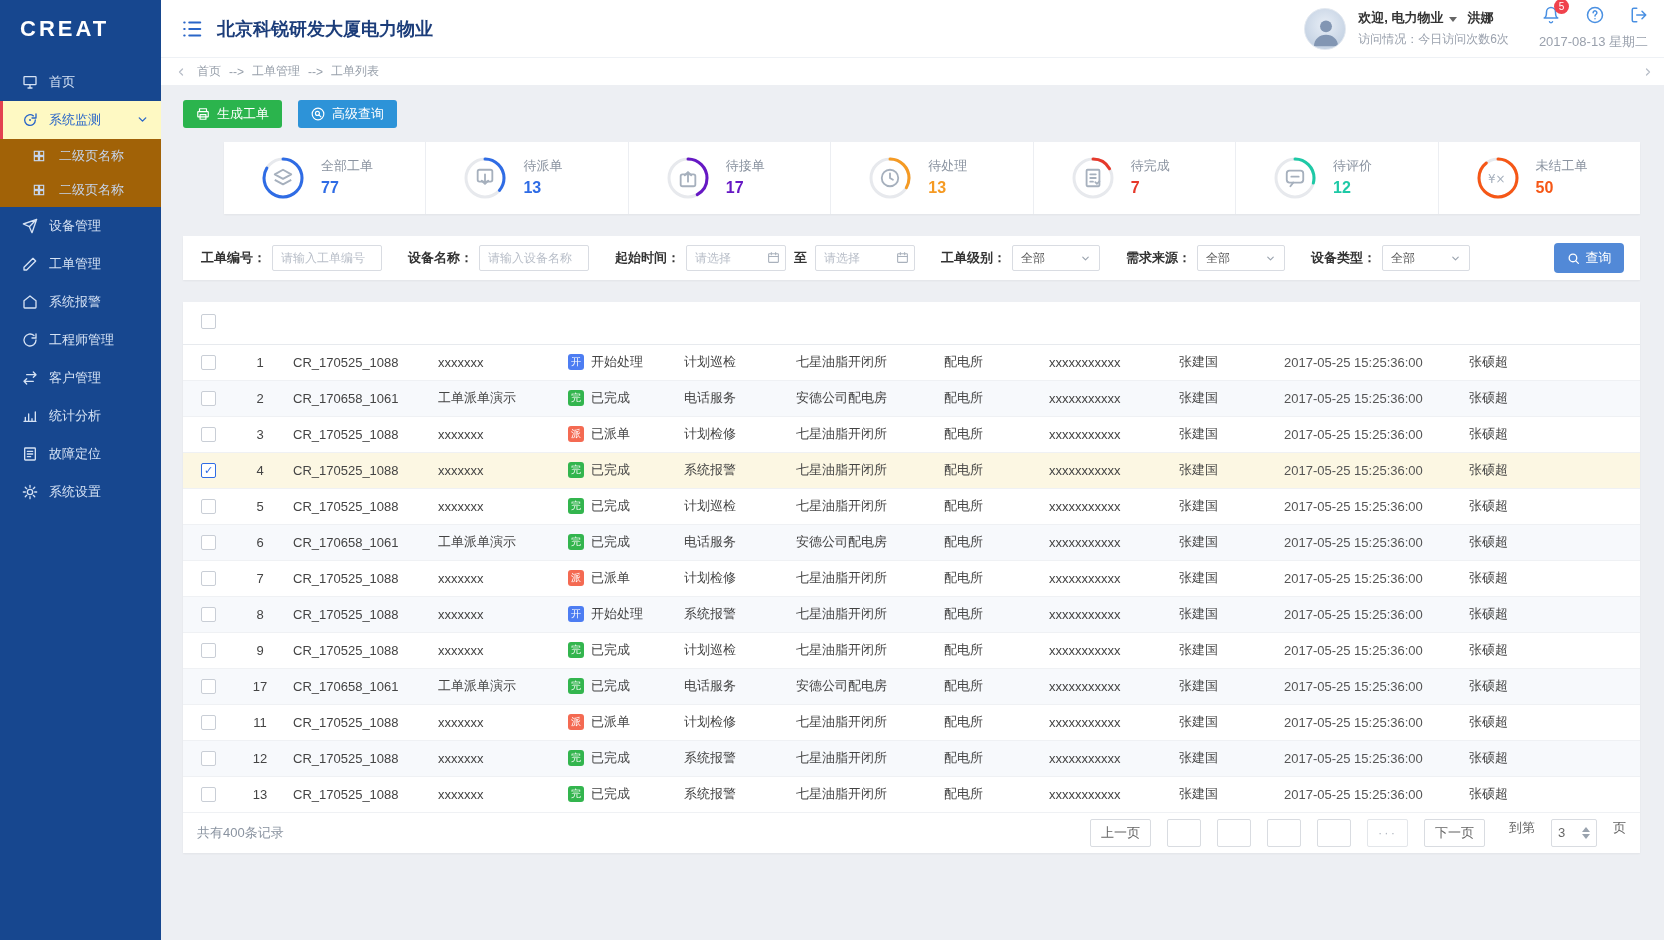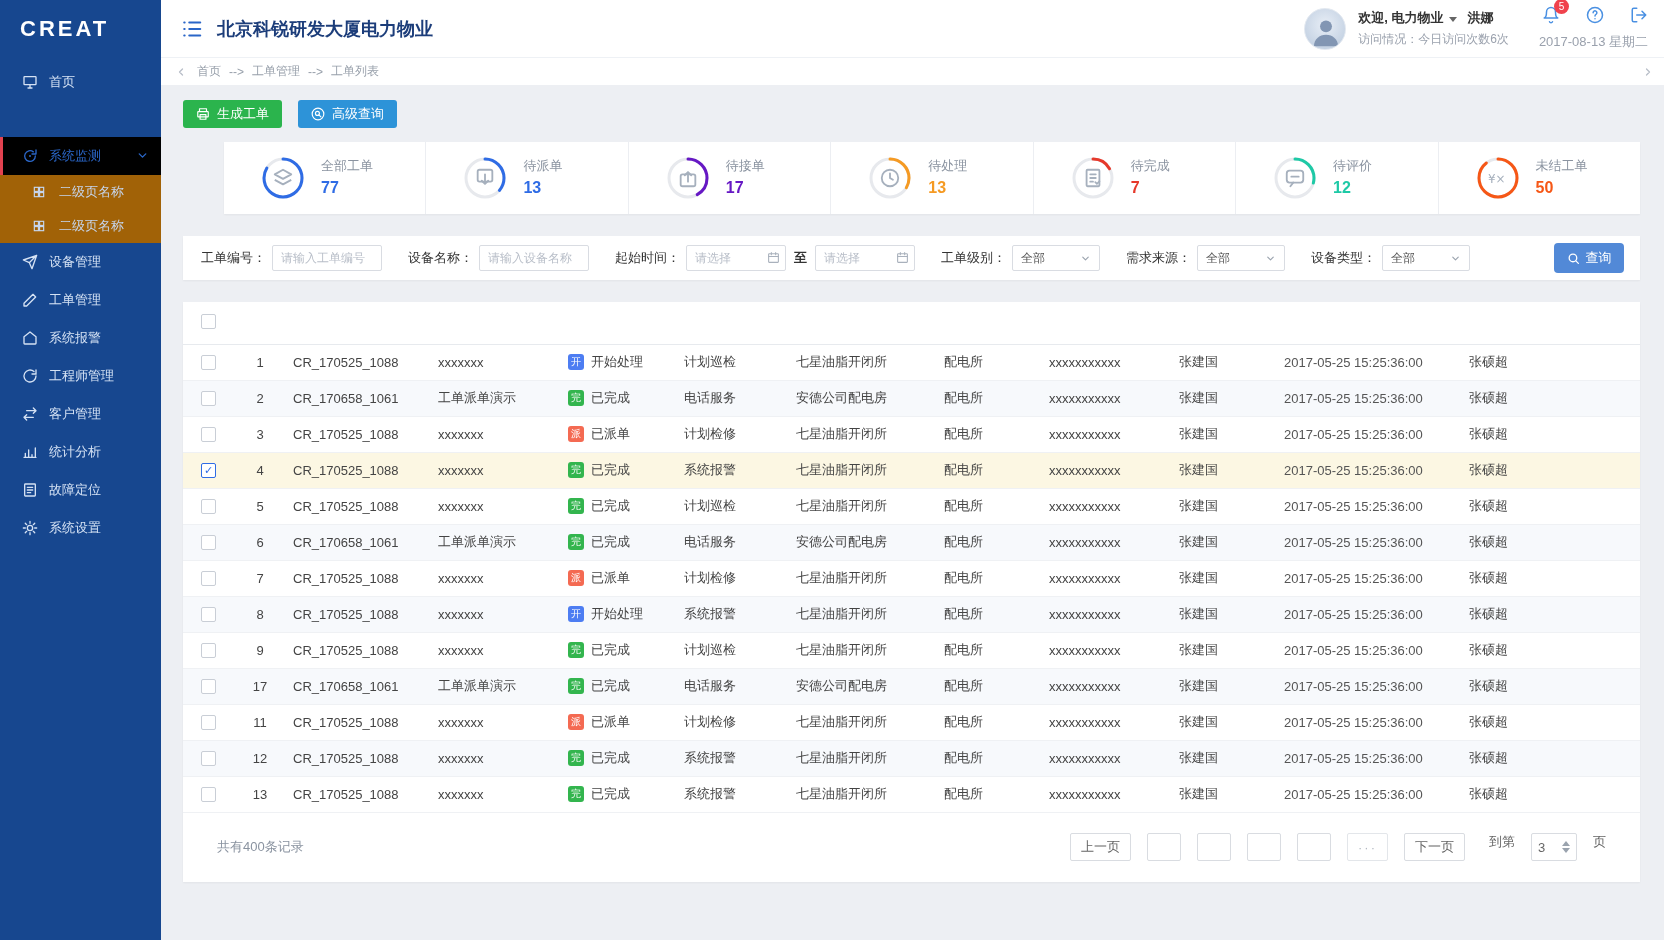--- a/index.html
+++ b/index.html
@@ -9,21 +9,21 @@
 
   
   .sidebar { width:161px; background:#17478f; flex-shrink:0; display:flex; flex-direction:column; }
   .logo { height:57px; display:flex; align-items:center; padding-left:20px; color:#fff;
           font-size:22px; font-weight:bold; letter-spacing:3px; }
   .side-item { height:38px; display:flex; align-items:center; padding-left:22px; color:#d5e2f4;
                font-size:13px; cursor:pointer; position:relative; }
   .side-item .side-icon { width:16px; height:16px; margin-right:11px; display:flex; align-items:center; }
   .side-item .side-icon svg { width:16px; height:16px; }
   .side-item .side-caret { position:absolute; right:12px; top:12px; display:none; }
-  .side-item.active { background:#000000; color:#2a66c8;margin-top:36px; }
+  .side-item.active { background:#fef9c3; color:#2a66c8; }
   .side-item.active::before { content:""; position:absolute; left:0; top:0; bottom:0; width:3px; background:#e34250; }
   .side-item.active .side-caret { display:block; }
   .side-item.sub { background:#a16207; padding-left:32px; height:34px; color:#c6d5ec; }
   .side-item.sub .side-icon svg { width:14px; height:14px; }
   #sidebar-menu { padding-top:6px; }
 
   
   .main { flex:1; display:flex; flex-direction:column; min-width:0; }
 
   .topbar { height:57px; background:#fff; display:flex; align-items:center; padding:0 16px 0 20px; }
@@ -69,21 +69,21 @@
   .stat-card { border-right:1px solid #eceef2; }
   .stat-card:last-child { border-right:none; }
   .ring { width:46px; height:46px; flex-shrink:0; }
   .stat-text { display:flex; flex-direction:column; gap:2px; }
   .stat-label { font-size:13px; color:#8a93a0; }
   .stat-value { font-size:16px; font-weight:bold; line-height:22px; }
 
   
   .filter-panel { margin-top:22px; background:#fff; height:44px; display:flex; align-items:center;
                   padding:0 16px 0 18px; box-shadow:0 1px 2px rgba(0,0,0,.05); font-size:13px; }
-  .f-label { color:#333; font-weight:normal; margin-right:6px; white-space:nowrap; }
+  .f-label { color:#333; font-weight:bold; margin-right:6px; white-space:nowrap; }
   .f-group { display:flex; align-items:center; margin-right:26px; }
   .f-input { height:26px; border:1px solid #d9dce2; border-radius:2px; padding:0 8px; font-size:12px;
              color:#333; width:110px; font-family:inherit; outline:none; }
   .f-input::placeholder { color:#b8bec8; }
   .date-wrap { position:relative; }
   .date-wrap .f-input { width:100px; padding-right:24px; }
   .date-wrap .cal-icon { position:absolute; right:6px; top:6px; width:13px; height:13px; color:#a9b1bc; }
   .to-label { margin:0 8px; color:#333; font-weight:bold; }
   .select { width:88px; height:26px; border:1px solid #d9dce2; border-radius:2px; display:flex; align-items:center;
             justify-content:space-between; padding:0 8px; color:#555; font-size:12px; cursor:pointer; background:#fff; }
@@ -104,21 +104,21 @@
   th:nth-child(2), td:nth-child(2) { text-align:center; }
   .checkbox { width:15px; height:15px; border:1px solid #c9ced6; border-radius:2px; background:#fff;
               display:inline-flex; align-items:center; justify-content:center; cursor:pointer; font-size:11px; color:transparent; }
   .checkbox.checked { border-color:#2f6ce5; color:#2f6ce5; }
   .status-cell { display:flex; align-items:center; gap:7px; }
   .status-chip { width:16px; height:16px; border-radius:3px; color:#fff; font-size:10px; display:inline-flex;
                  align-items:center; justify-content:center; flex-shrink:0; }
   .time-cell { color:#555; }
 
   
-  .table-footer { height:69px; display:flex; align-items:center; justify-content:space-between; padding:0 34px; }
+  .table-footer { height:40px; display:flex; align-items:center; justify-content:space-between; padding:0 14px; }
   .total-text { font-size:13px; color:#8a93a0; }
   .pager { display:flex; gap:16px; font-size:13px; color:#666; }
   .page-btn { min-width:34px; height:28px; border:1px solid #d9dce1; border-radius:2px; background:#fff; color:#666;
               font-size:13px; display:flex; align-items:center; justify-content:center; padding:0 10px;
               cursor:pointer; font-family:inherit; }
   .page-btn.ellipsis { border-color:#e3e6ea; color:#b3b9c2; letter-spacing:2px; }
   .goto-label { margin-left:8px; }
   .goto-box { width:46px; height:28px; border:1px solid #d9dce1; border-radius:2px; background:#fff;
               display:flex; align-items:center; justify-content:space-between; padding:0 6px; }
   .spin { display:flex; flex-direction:column; gap:2px; }

